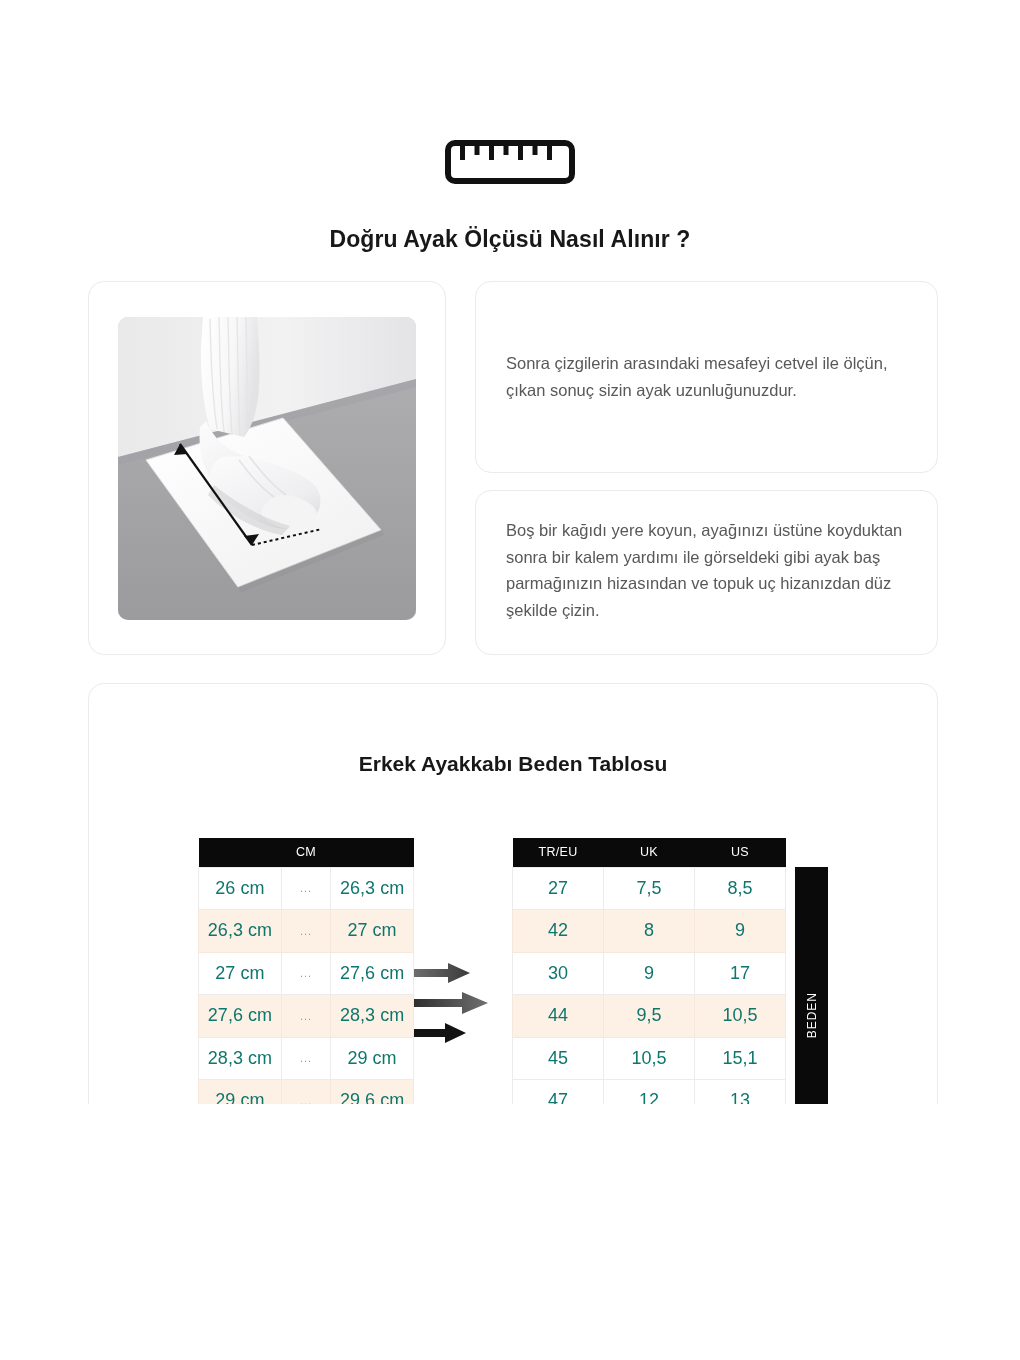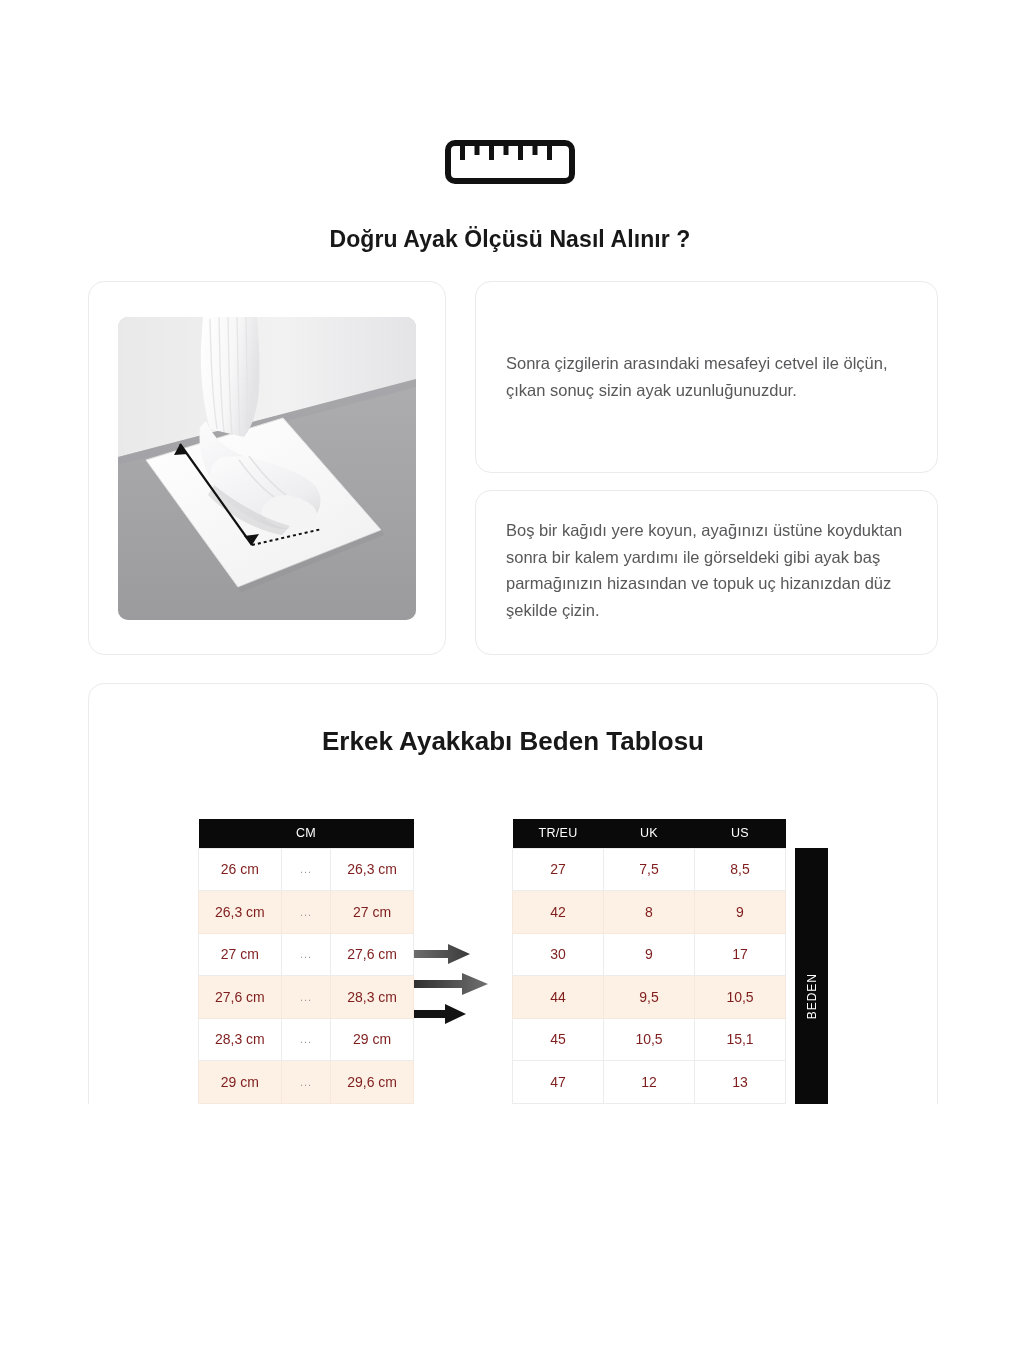--- a/index.html
+++ b/index.html
@@ -96,22 +96,22 @@
     top: 683px;
     left: 88px;
     width: 850px;
     height: 545px;
     border: 1px solid #eceaea;
     border-radius: 16px;
     background: #fff;
   }
   .table-title {
     text-align: center;
-    margin-top: 42px;
-    font-size: 26px;
+    margin-top: 68px;
+    font-size: 21px;
     font-weight: bold;
     color: #181818;
   }
 
   .tables-row {
     position: relative;
     margin-top: 62px;
     display: flex;
     justify-content: center;
     align-items: flex-start;
@@ -129,22 +129,22 @@
     color: #ffffff;
     font-size: 12.5px;
     font-weight: normal;
     height: 29px;
     letter-spacing: 0.3px;
   }
   .tbl td {
     height: 42.5px;
     text-align: center;
     border: 1px solid #ececec;
-    font-size: 14px;
-    color: #7f1d1d;
+    font-size: 18px;
+    color: #0f766e;
     white-space: nowrap;
   }
   .tbl tr.alt td { background: #fdf0e4; border-color: #f6e8dc; }
   .tbl td.dots { color: #9a9a9a; font-size: 11px; letter-spacing: 1px; }
 
   
   .cm-table { width: 216px; }
   .cm-table td.v { width: 83px; }
   .cm-table td.dots { width: 50px; }
 

